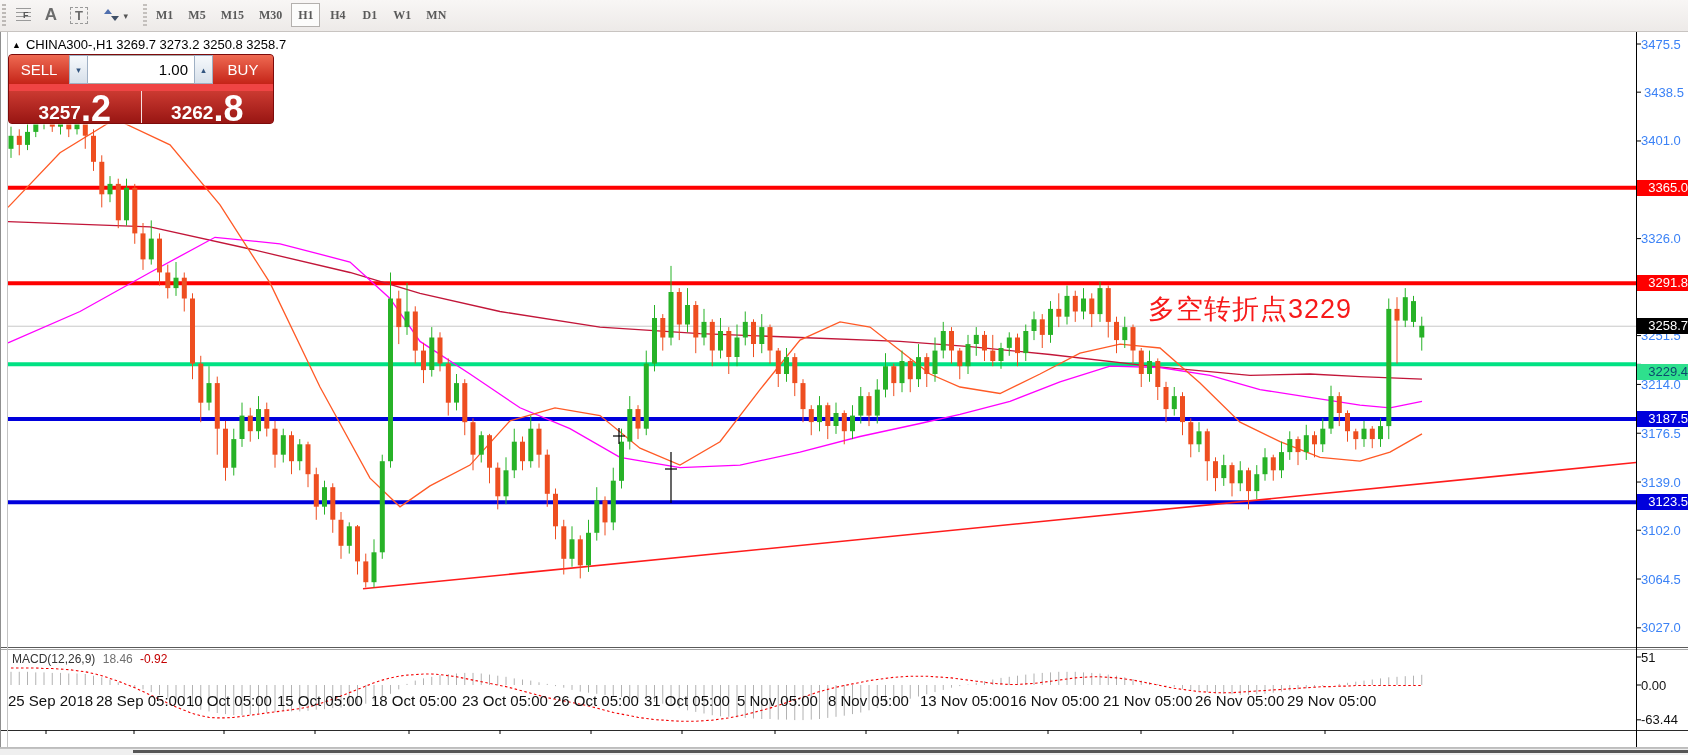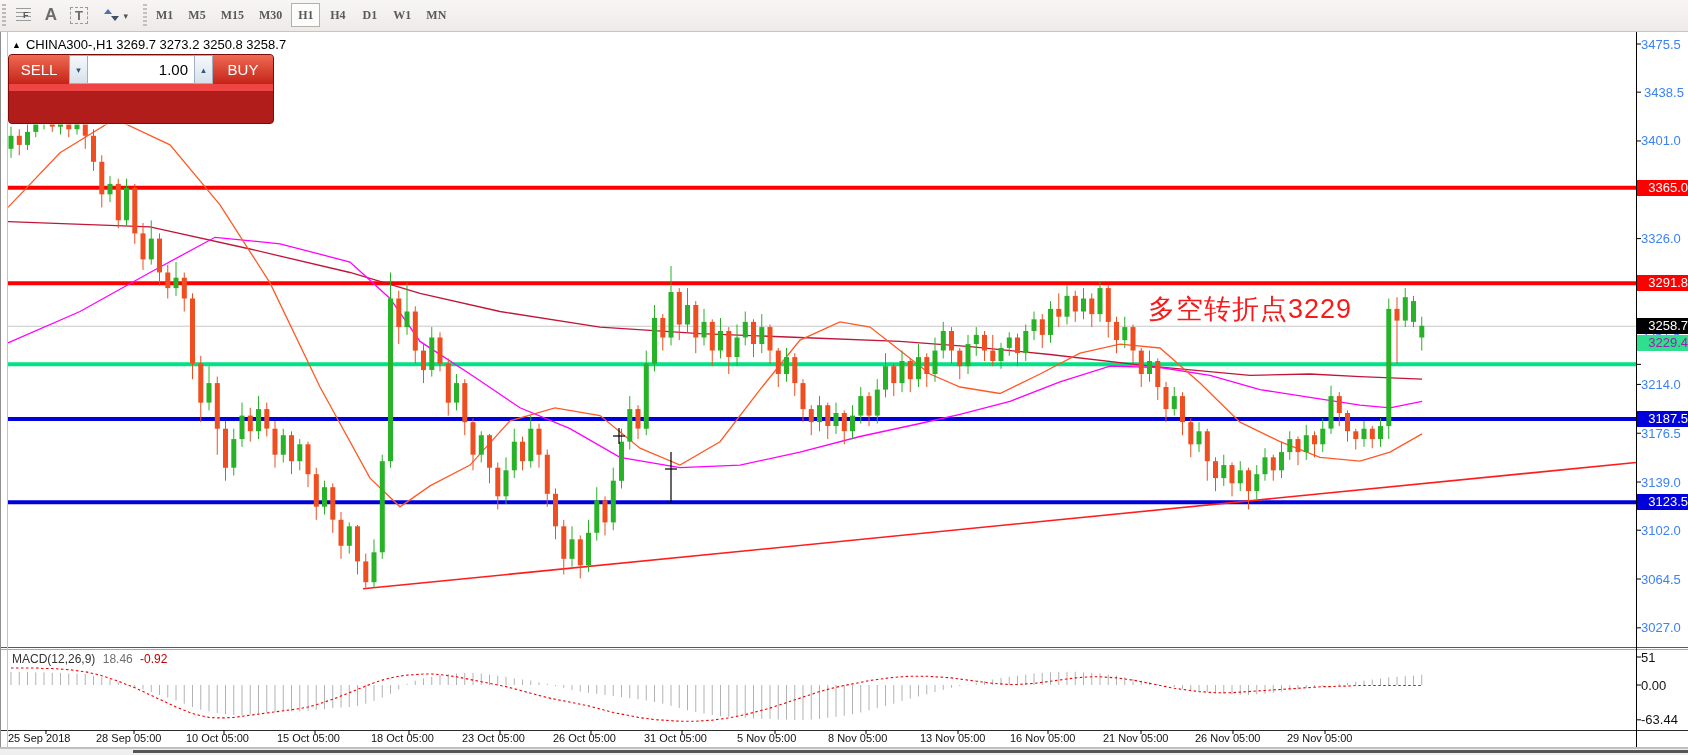--- a/index.html
+++ b/index.html
@@ -49,21 +49,21 @@
   .op-price{flex:1;color:#fff;text-align:center;line-height:36px;white-space:nowrap;}
   .op-price .pi{font-size:19px;font-weight:bold;vertical-align:2px;}
   .op-price .pd{font-size:36px;font-weight:bold;}
   .op-div{width:1px;background:#f5e2e2;}
   
   #annotation{position:absolute;z-index:3;font-size:27px;font-weight:500;letter-spacing:1px;white-space:nowrap;}
   
   .ytick{position:absolute;left:1641px;width:46px;height:15px;font-size:13px;color:#3b82f6;z-index:4;}
   .ybadge{position:absolute;left:1637px;width:49px;height:16px;line-height:16px;font-size:13px;
           text-align:right;padding-left:2px;z-index:5;}
-  .xtick{position:absolute;top:732px;font-size:11px;color:#111;z-index:4;white-space:nowrap;}
+  .xtick{position:absolute;top:692px;font-size:15px;color:#111;z-index:4;white-space:nowrap;}
   .mtick{position:absolute;left:1641px;width:46px;height:15px;font-size:13px;color:#111;z-index:4;}
   #macd-label{position:absolute;left:12px;top:652px;z-index:4;font-size:12px;color:#333;}
   #macd-label .mv{color:#6e6e6e;margin-left:4px;}
   #macd-label .sv{color:#c40000;margin-left:4px;}
   
   #hscroll{position:absolute;left:0;top:748px;width:1688px;height:7px;background:#efefef;
            border-top:1px solid #c2c2c2;z-index:4;}
   #hscroll .thumb{position:absolute;left:133px;right:0;top:1px;height:3px;background:#565656;}
 </style>
 </head>
@@ -688,20 +688,25 @@
   </div>
 
   <div id="op">
     <div class="op-row1">
       <button class="op-sell">SELL</button>
       <button class="op-dn"><span>▾</span></button>
       <input class="op-vol" value="1.00" style="">
       <button class="op-up"><span>▴</span></button>
       <button class="op-buy">BUY</button>
     </div>
+    <div class="op-row2">
+      <div class="op-price"><span class="pi">3257</span><span class="pd">.2</span></div>
+      <div class="op-div"></div>
+      <div class="op-price"><span class="pi">3262</span><span class="pd">.8</span></div>
+    </div>
   </div>
 
   <div id="annotation" style="left: 1148px; top: 291px; color: rgb(247, 26, 26);">多空转折点3229</div>
 
   <div id="macd-label">
     <span>MACD(12,26,9)</span>
     <span class="mv">18.46</span>
     <span class="sv">-0.92</span>
   </div>
 
@@ -713,21 +718,21 @@
       <div class="ytick" style="top: 328.092px;">3251.5</div>
       <div class="ytick" style="top: 376.908px;">3214.0</div>
       <div class="ytick" style="top: 425.723px;">3176.5</div>
       <div class="ytick" style="top: 474.539px;">3139.0</div>
       <div class="ytick" style="top: 522.704px;">3102.0</div>
       <div class="ytick" style="top: 571.519px;">3064.5</div>
       <div class="ytick" style="top: 620.335px;">3027.0</div>
       <div class="ybadge" style="top: 179.843px; background: rgb(254, 0, 0); color: rgb(255, 255, 255);">3365.0</div>
       <div class="ybadge" style="top: 275.131px; background: rgb(254, 0, 0); color: rgb(255, 255, 255);">3291.8</div>
       <div class="ybadge" style="top: 318.219px; background: rgb(0, 0, 0); color: rgb(255, 255, 255);">3258.7</div>
-      <div class="ybadge" style="top: 335px; background: rgb(46, 224, 141); color: #a21caf;">3229.4</div>
+      <div class="ybadge" style="top: 364px; background: rgb(46, 224, 141); color: #0c4a6e;">3229.4</div>
       <div class="ybadge" style="top: 410.904px; background: rgb(0, 0, 220); color: rgb(255, 255, 255);">3187.5</div>
       <div class="ybadge" style="top: 494.216px; background: rgb(0, 0, 220); color: rgb(255, 255, 255);">3123.5</div>
     </div>
   <div id="x-axis">
       <div class="xtick" style="left: 8px;">25 Sep 2018</div>
       <div class="xtick" style="left: 96px;">28 Sep 05:00</div>
       <div class="xtick" style="left: 186px;">10 Oct 05:00</div>
       <div class="xtick" style="left: 277px;">15 Oct 05:00</div>
       <div class="xtick" style="left: 371px;">18 Oct 05:00</div>
       <div class="xtick" style="left: 462px;">23 Oct 05:00</div>

